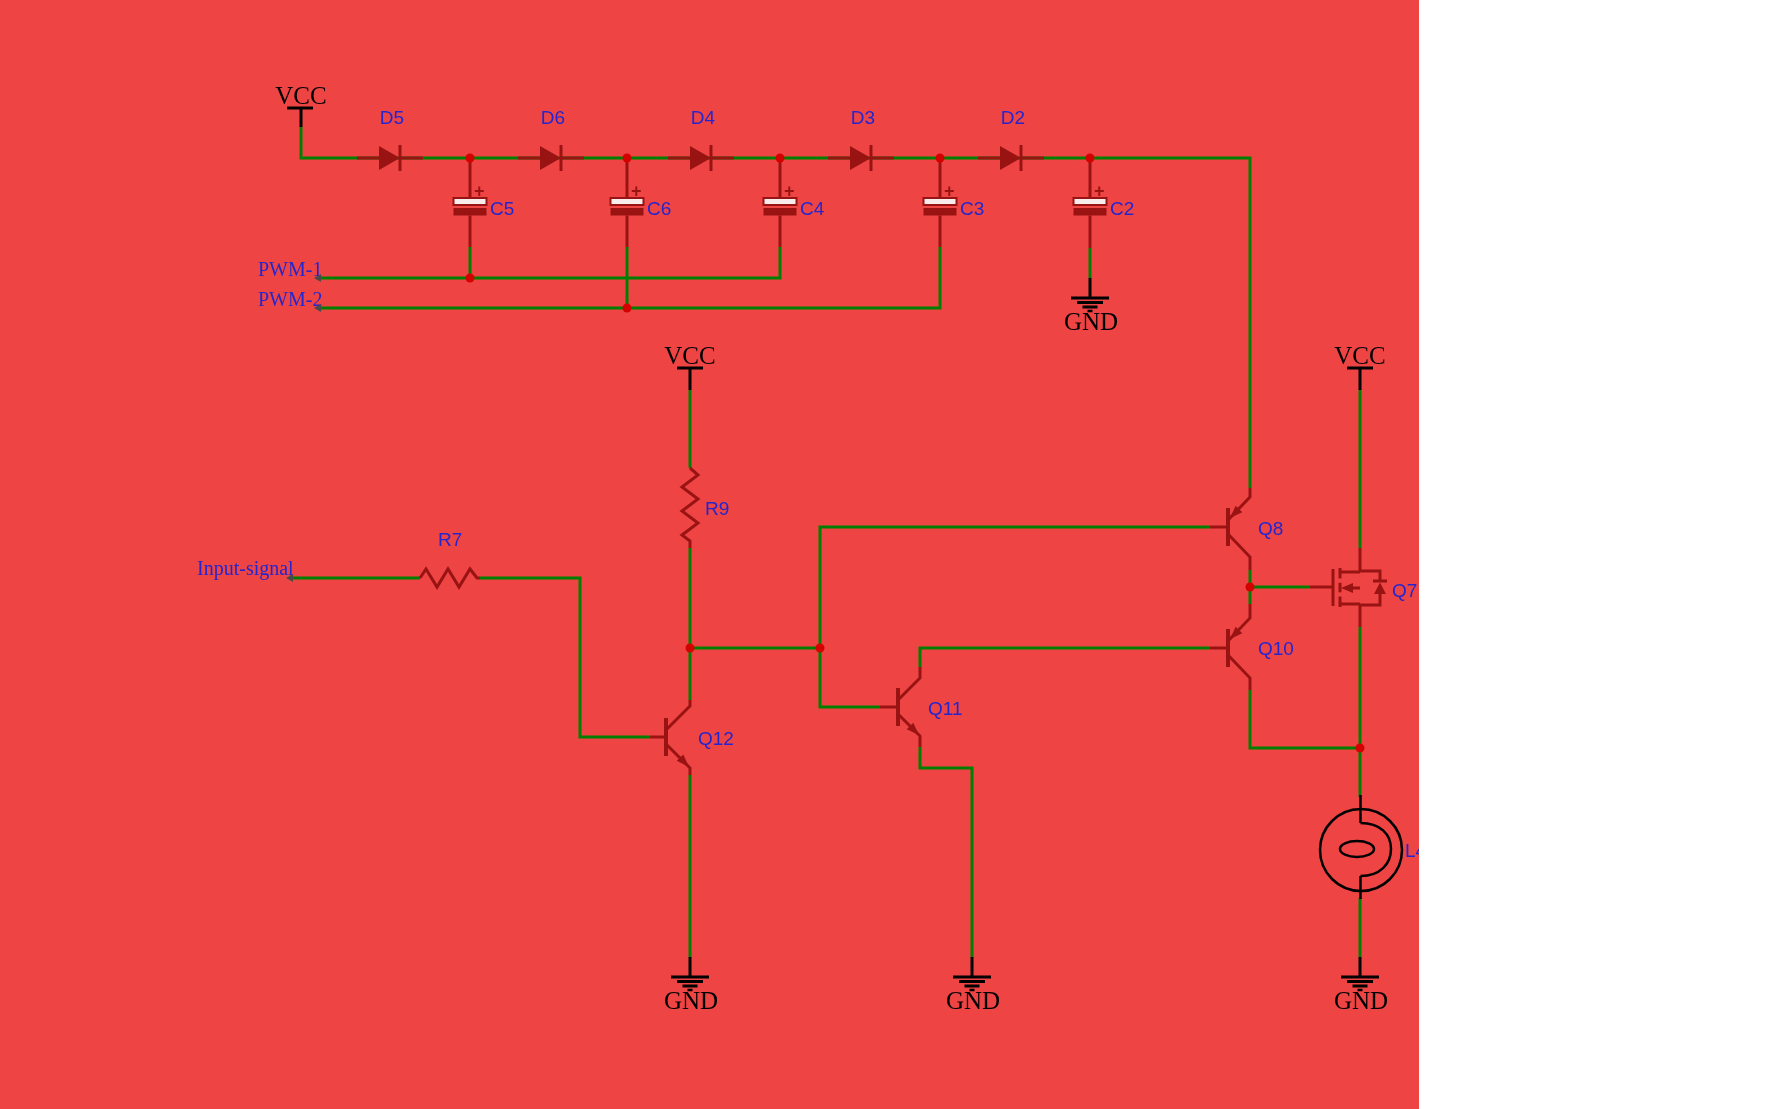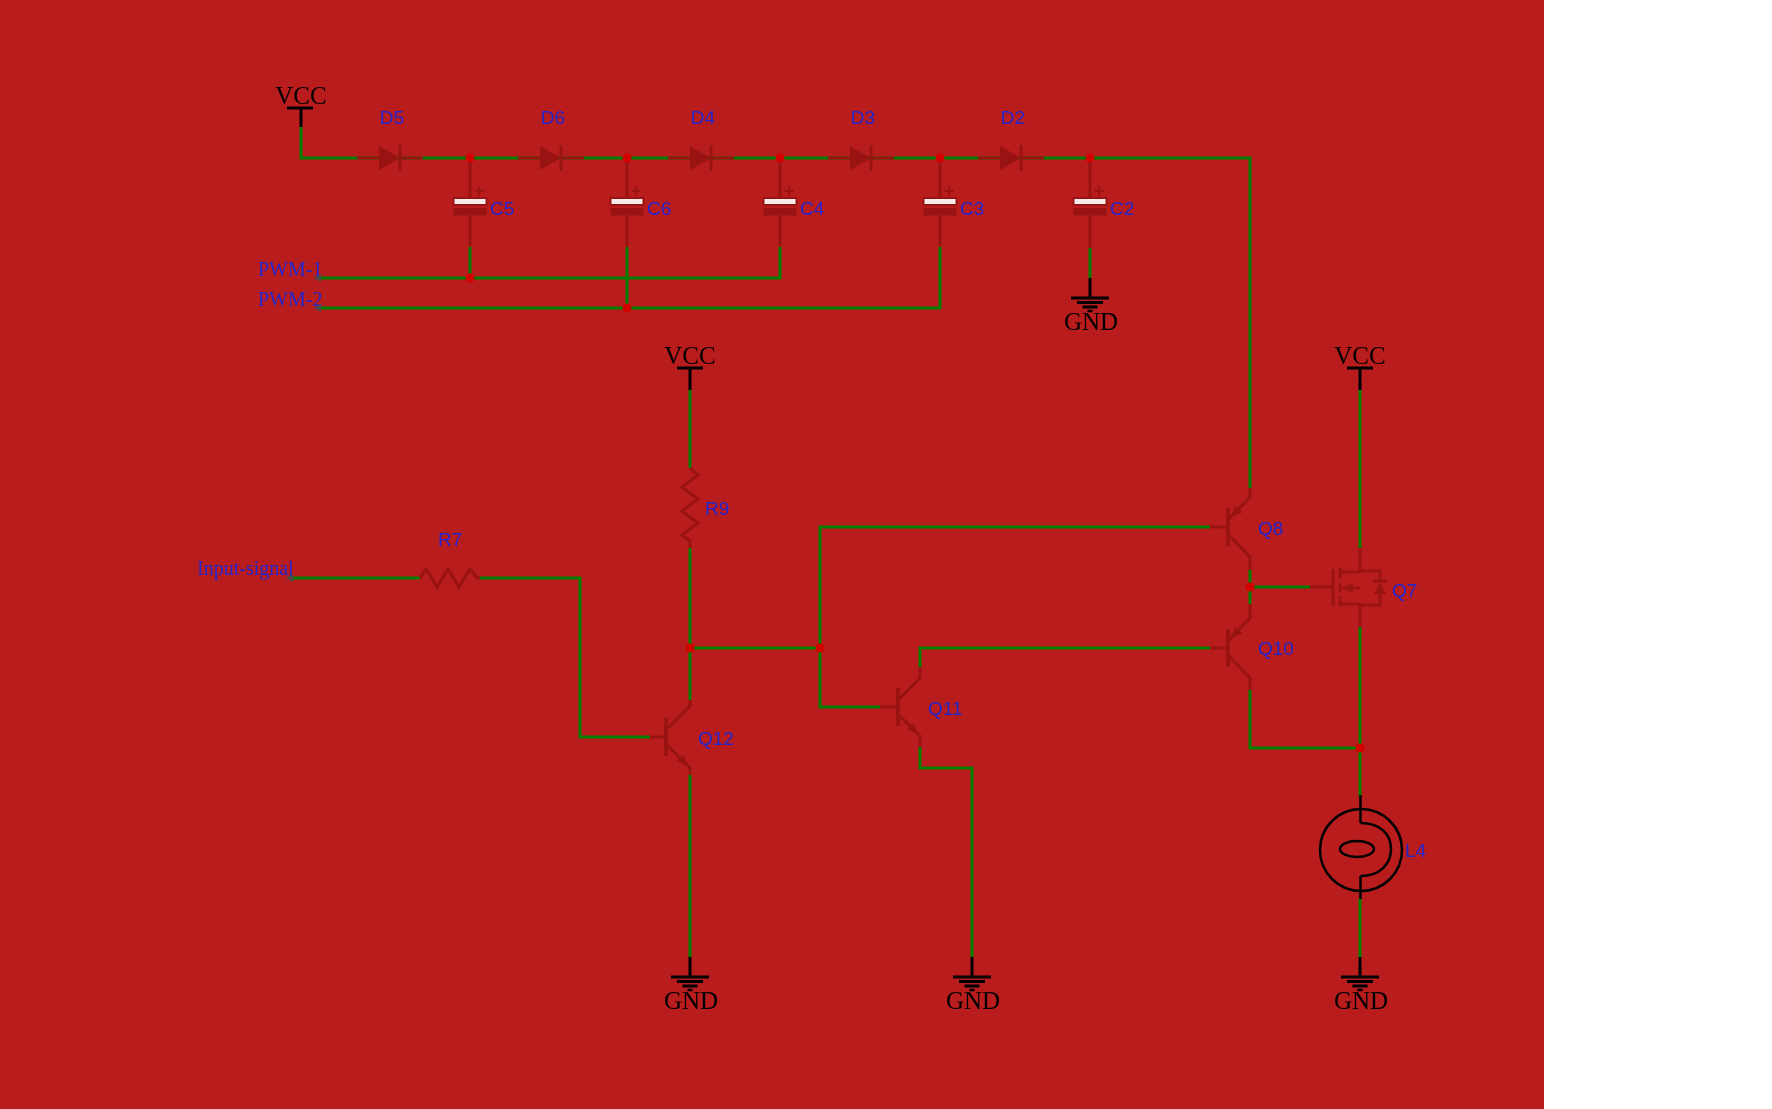--- a/index.html
+++ b/index.html
@@ -1,16 +1,16 @@
 <!DOCTYPE html>
 <html><head>
 <meta charset="utf-8">
 <style>
   html,body{margin:0;padding:0;background:#ffffff;}
-  .canvas{position:relative;width:1544px;height:1109px;background:#b91c1c;overflow:hidden;}
+  .canvas{position:relative;width:1419px;height:1109px;background:#ef4444;overflow:hidden;}
   svg{display:block;}
   text{user-select:none;}
   .ref-label{font-family:"Liberation Sans", sans-serif;font-size:19px;fill:#2326cf;}
   .net-label{font-family:"Liberation Serif", serif;font-size:20px;fill:#2326cf;}
   .pwr-label{font-family:"Liberation Serif", serif;font-size:25px;fill:#000000;}
   .plus-label{font-family:"Liberation Sans", sans-serif;font-size:18px;font-weight:bold;fill:#9a1313;}
   .wire{stroke:#008000;stroke-width:3;fill:none;}
   .part{stroke:#9a1313;stroke-width:3;fill:none;}
   .part-fill{fill:#9a1313;stroke:none;}
   .bar{stroke:#9a1313;stroke-width:4;fill:none;}

